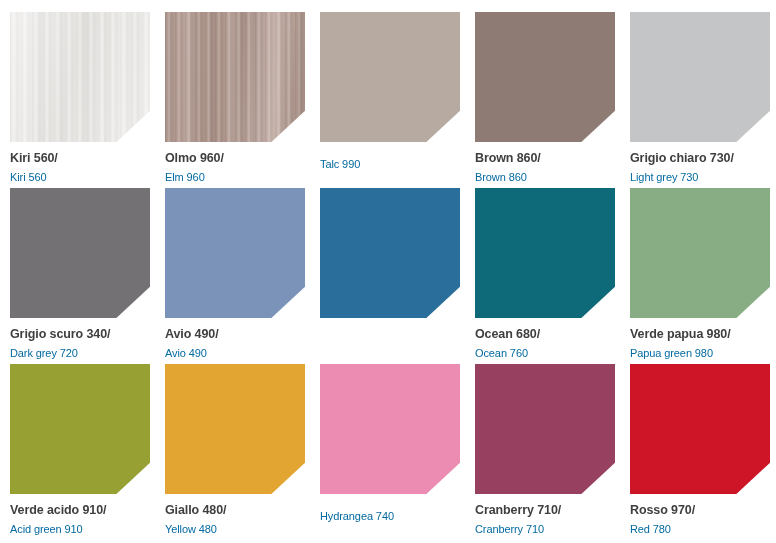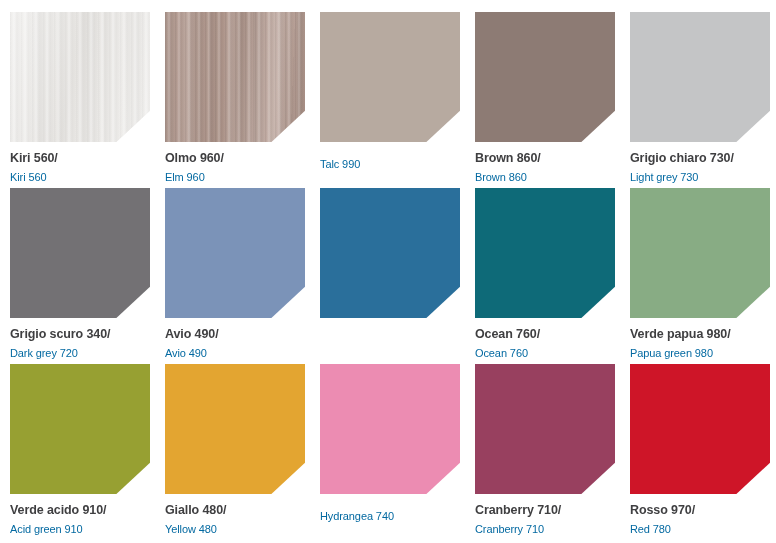--- a/index.html
+++ b/index.html
@@ -159,21 +159,21 @@
         <div class="label-title">Avio 490/</div>
         <div class="label-sub">Avio 490</div>
       </div>
     </div>
     <div class="swatch-card">
       <div class="chip" style="background-color: rgb(42, 111, 155);"></div>
     </div>
     <div class="swatch-card">
       <div class="chip" style="background-color: rgb(14, 106, 120);"></div>
       <div class="label-block">
-        <div class="label-title">Ocean 760/</div>
+        <div class="label-title">Ocean 680/</div>
         <div class="label-sub">Ocean 760</div>
       </div>
     </div>
     <div class="swatch-card">
       <div class="chip" style="background-color: rgb(136, 172, 132);"></div>
       <div class="label-block">
         <div class="label-title">Verde papua 980/</div>
         <div class="label-sub">Papua green 980</div>
       </div>
     </div>

